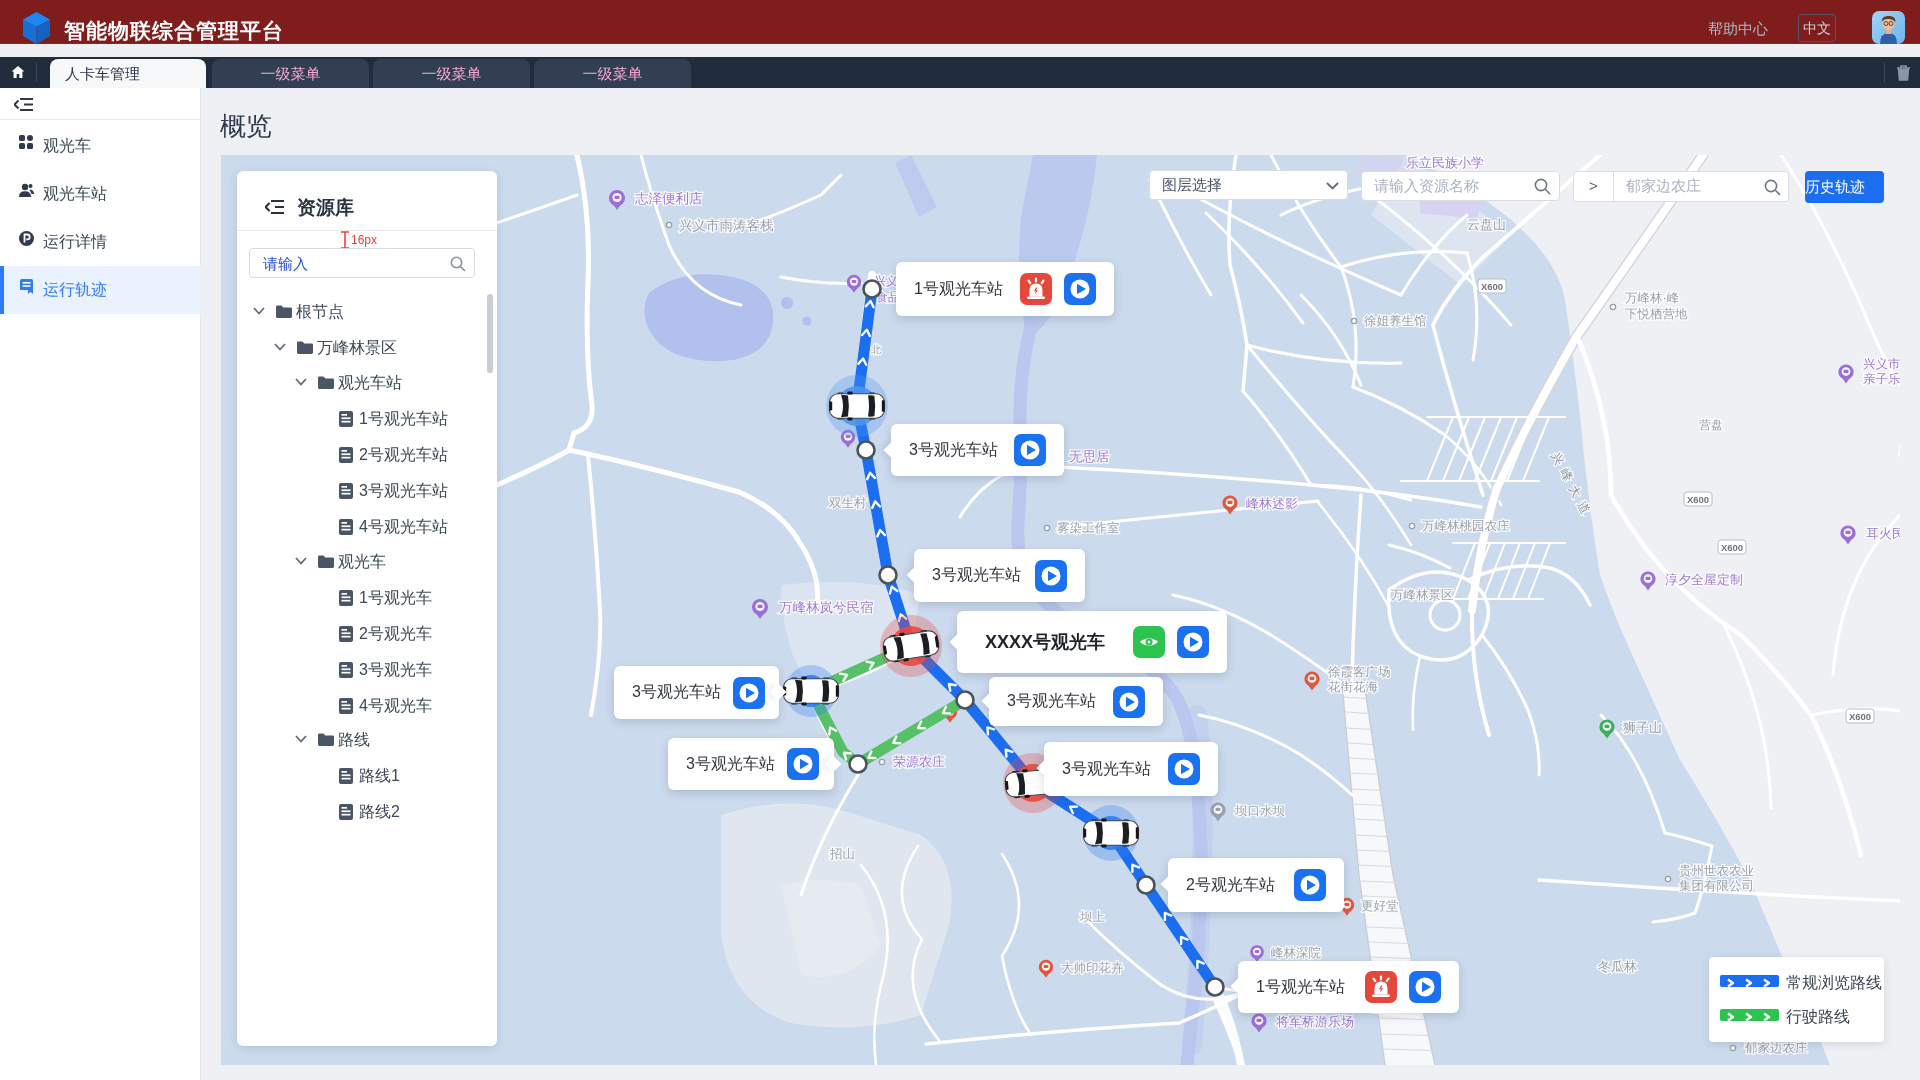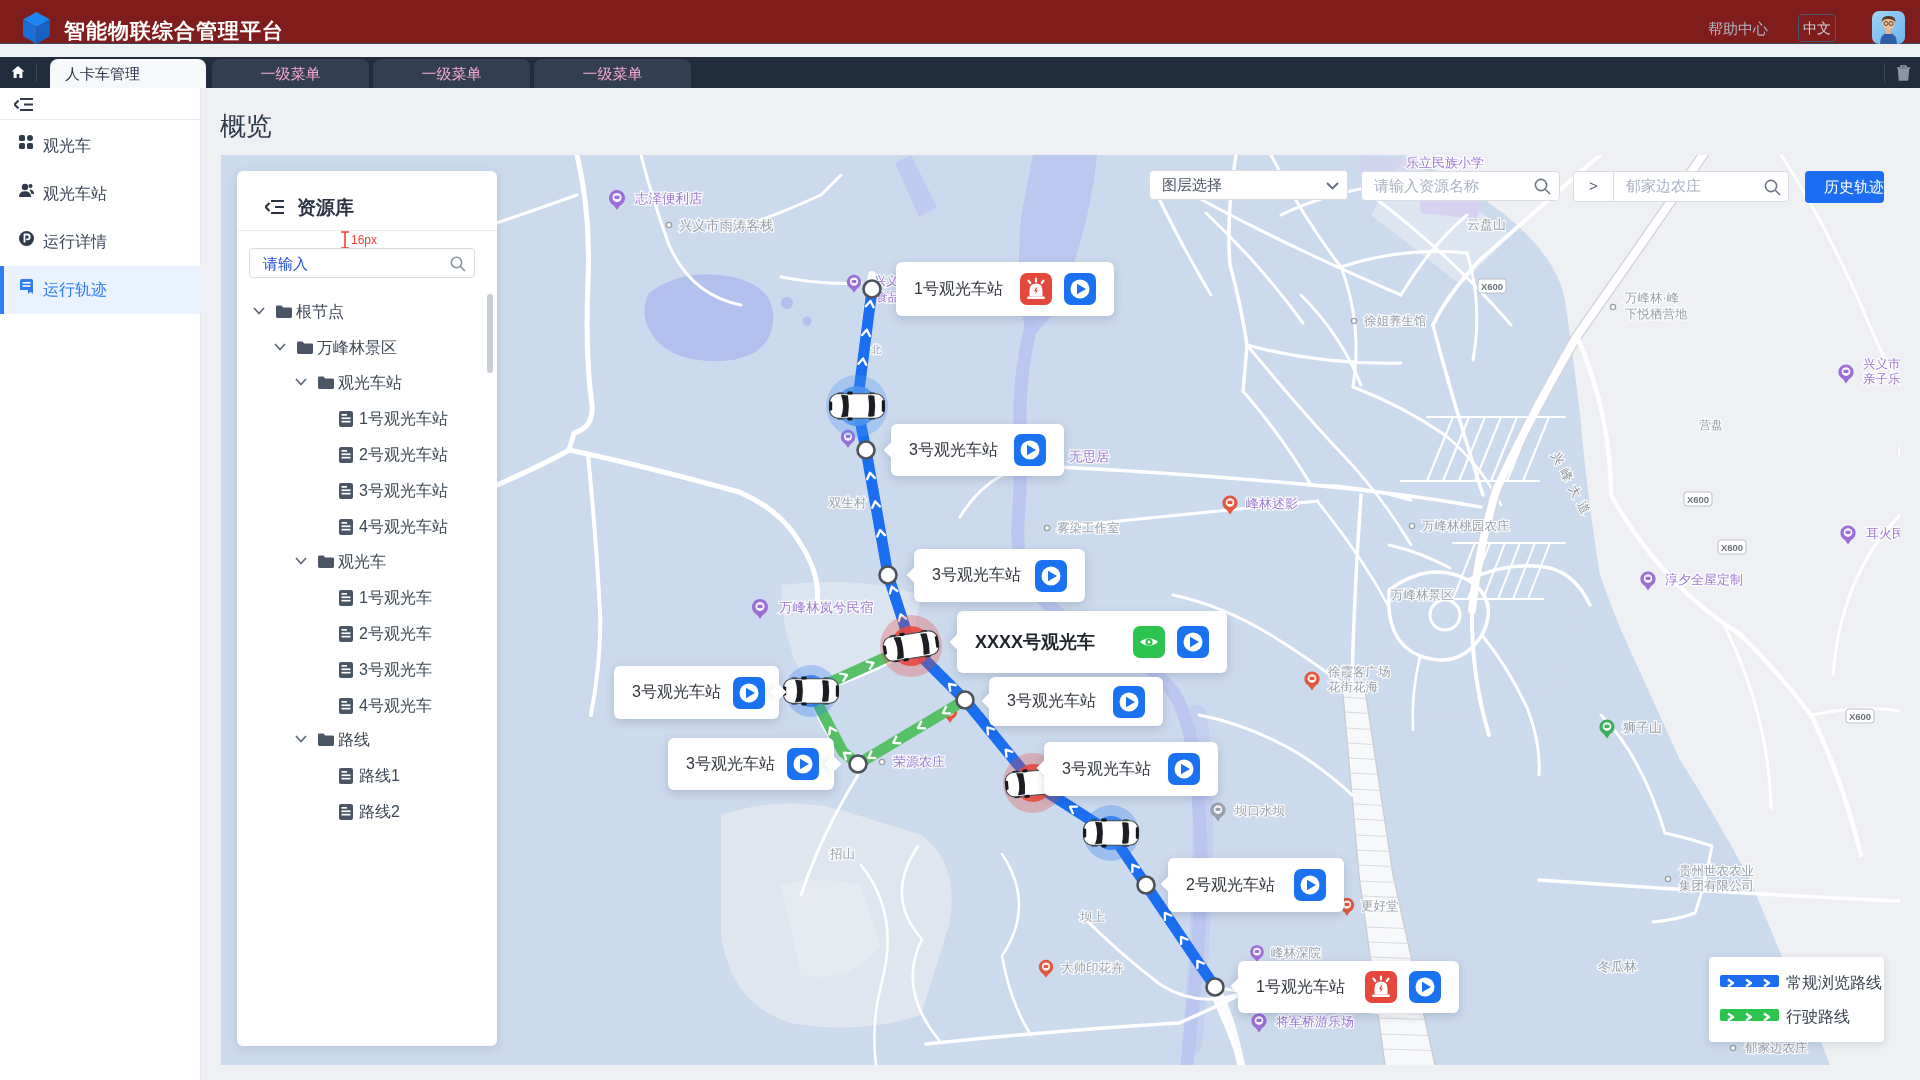--- a/index.html
+++ b/index.html
@@ -34,21 +34,21 @@
 #res .hdt{position:absolute;left:60px;top:24px;font-size:19px;font-weight:bold;color:#2b3342}
 #res .div{position:absolute;left:0;top:59px;width:260px;height:1px;background:#e8eaee}
 #res .ann{position:absolute;left:114px;top:62px;color:#f04134;font-size:12px}
 #res .inp{position:absolute;left:12px;top:77px;width:226px;height:30px;border:1px solid #d8dce2;border-radius:4px;background:#fff}
 #res .inp span{position:absolute;left:13px;top:6px;color:#1d4ed8;font-size:15px}
 #res .sb{position:absolute;left:250px;top:123px;width:6px;height:79px;border-radius:3px;background:#c9ced6}
 .trow{position:absolute;height:36px;font-size:16px;color:#3d4856;white-space:nowrap}
 .trow .lbl{position:absolute;top:8px}
 
 .mctl{position:absolute;background:#fff;border:1px solid #d9dde3;border-radius:4px;font-size:15px;color:#4a5568}
-#histbtn{position:absolute;left:1584px;top:16px;width:79px;height:32px;background:#1b6ef0;border-radius:4px;color:#fff;font-size:15px;text-align:right;line-height:32px}
+#histbtn{position:absolute;left:1584px;top:16px;width:79px;height:32px;background:#1b6ef0;border-radius:4px;color:#fff;font-size:15px;text-align:left;line-height:32px}
 
 .card{position:absolute;background:#fff;border-radius:6px;box-shadow:0 3px 10px rgba(30,45,70,.18);display:flex;align-items:center}
 .card .t{font-size:16px;color:#31363e;white-space:nowrap}
 .card .t.big{font-size:18px;font-weight:bold;color:#1f242c}
 .ibtn{width:32px;height:32px;border-radius:7px;position:relative;flex:0 0 auto;margin-left:12px}
 .ibtn.blue{background:#1b72f0}
 .ibtn.red{background:#e5473a}
 .ibtn.green{background:#2cc34e}
 .ibtn svg{position:absolute;left:0;top:0}
 .tail-l{position:absolute;width:12px;height:12px;background:#fff;transform:rotate(45deg);box-shadow:-3px 3px 6px rgba(30,45,70,.08)}
@@ -657,21 +657,21 @@
         <div style="flex:1"></div>
         <div class="ibtn blue" style="margin-right:18px">
           <svg width="32" height="32" viewBox="0 0 32 32">
             <circle cx="16" cy="16" r="9.5" fill="#fff"></circle>
             <path d="M13 10.8 L22 16 L13 21.2 Z" fill="#1b72f0"></path>
           </svg>
         </div>
       </div>
 <div class="card" style="left:736px;top:456px;width:270px;height:62px">
         <div class="tail-l" style="left:-5px;top:25px"></div>
-        <div class="t big" style="margin-left:18px">XXXX号观光车</div>
+        <div class="t big" style="margin-left:28px">XXXX号观光车</div>
         <div style="flex:1"></div>
         <div class="ibtn green">
           <svg width="32" height="32" viewBox="0 0 32 32">
             <path d="M7 16 Q16 8.5 25 16 Q16 23.5 7 16 Z" fill="#fff"></path>
             <circle cx="16" cy="16" r="3.6" fill="#2cc34e"></circle>
             <circle cx="16" cy="16" r="1.5" fill="#fff"></circle>
           </svg>
         </div>
         <div class="ibtn blue" style="margin-right:18px">
           <svg width="32" height="32" viewBox="0 0 32 32">

